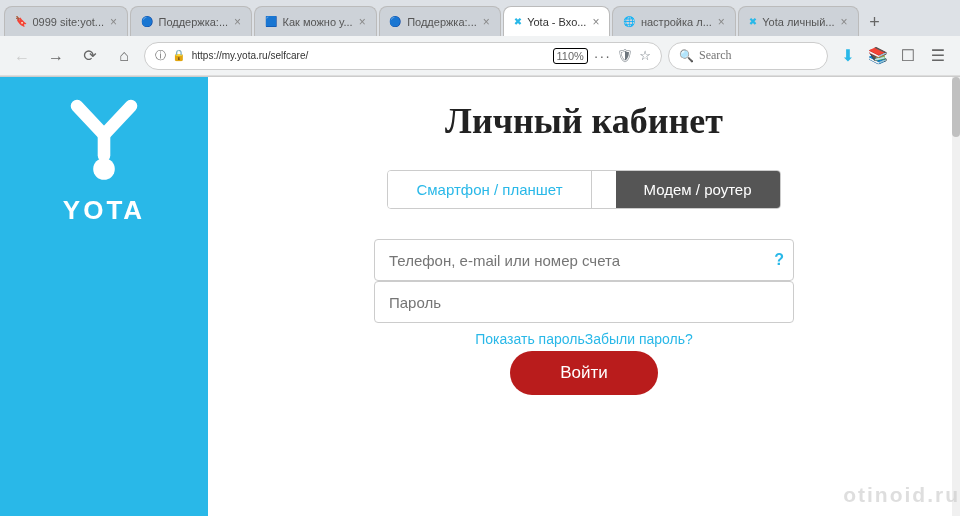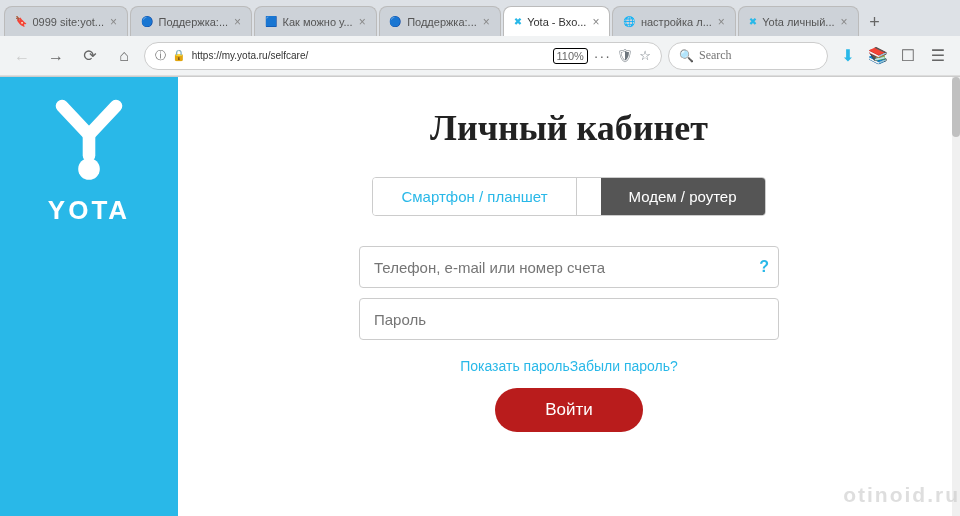--- a/index.html
+++ b/index.html
@@ -150,21 +150,21 @@
       width: 100%;
       height: calc(516px - 76px);
       background: #fff;
       display: flex;
       position: relative;
       overflow: hidden;
     }
 
     
     .yota-sidebar {
-      width: 178px;
+      width: 208px;
       min-height: 100%;
       background: #29b8e8;
       display: flex;
       flex-direction: column;
       align-items: center;
       justify-content: flex-start;
       padding-top: 20px;
       flex-shrink: 0;
     }
     .yota-logo-icon {
@@ -178,21 +178,21 @@
       letter-spacing: 3px;
       margin-top: 8px;
     }
 
     
     .main-area {
       flex: 1;
       display: flex;
       flex-direction: column;
       align-items: center;
-      padding-top: 30px;
+      padding-top: 23px;
     }
 
     .page-title {
       font-size: 36px;
       font-weight: bold;
       color: #222;
       margin-bottom: 28px;
       font-family: 'Georgia', serif;
     }
 
@@ -220,21 +220,20 @@
     }
     .tab-switcher-item:not(.active) {
       border-right: 1px solid #ccc;
     }
 
     
     .login-form {
       display: flex;
       flex-direction: column;
       width: 420px;
-      gap: 10px;
     }
     .form-input-wrapper {
       position: relative;
       display: flex;
       align-items: center;
     }
     .form-input {
       width: 100%;
       height: 42px;
       border: 1px solid #ccc;

